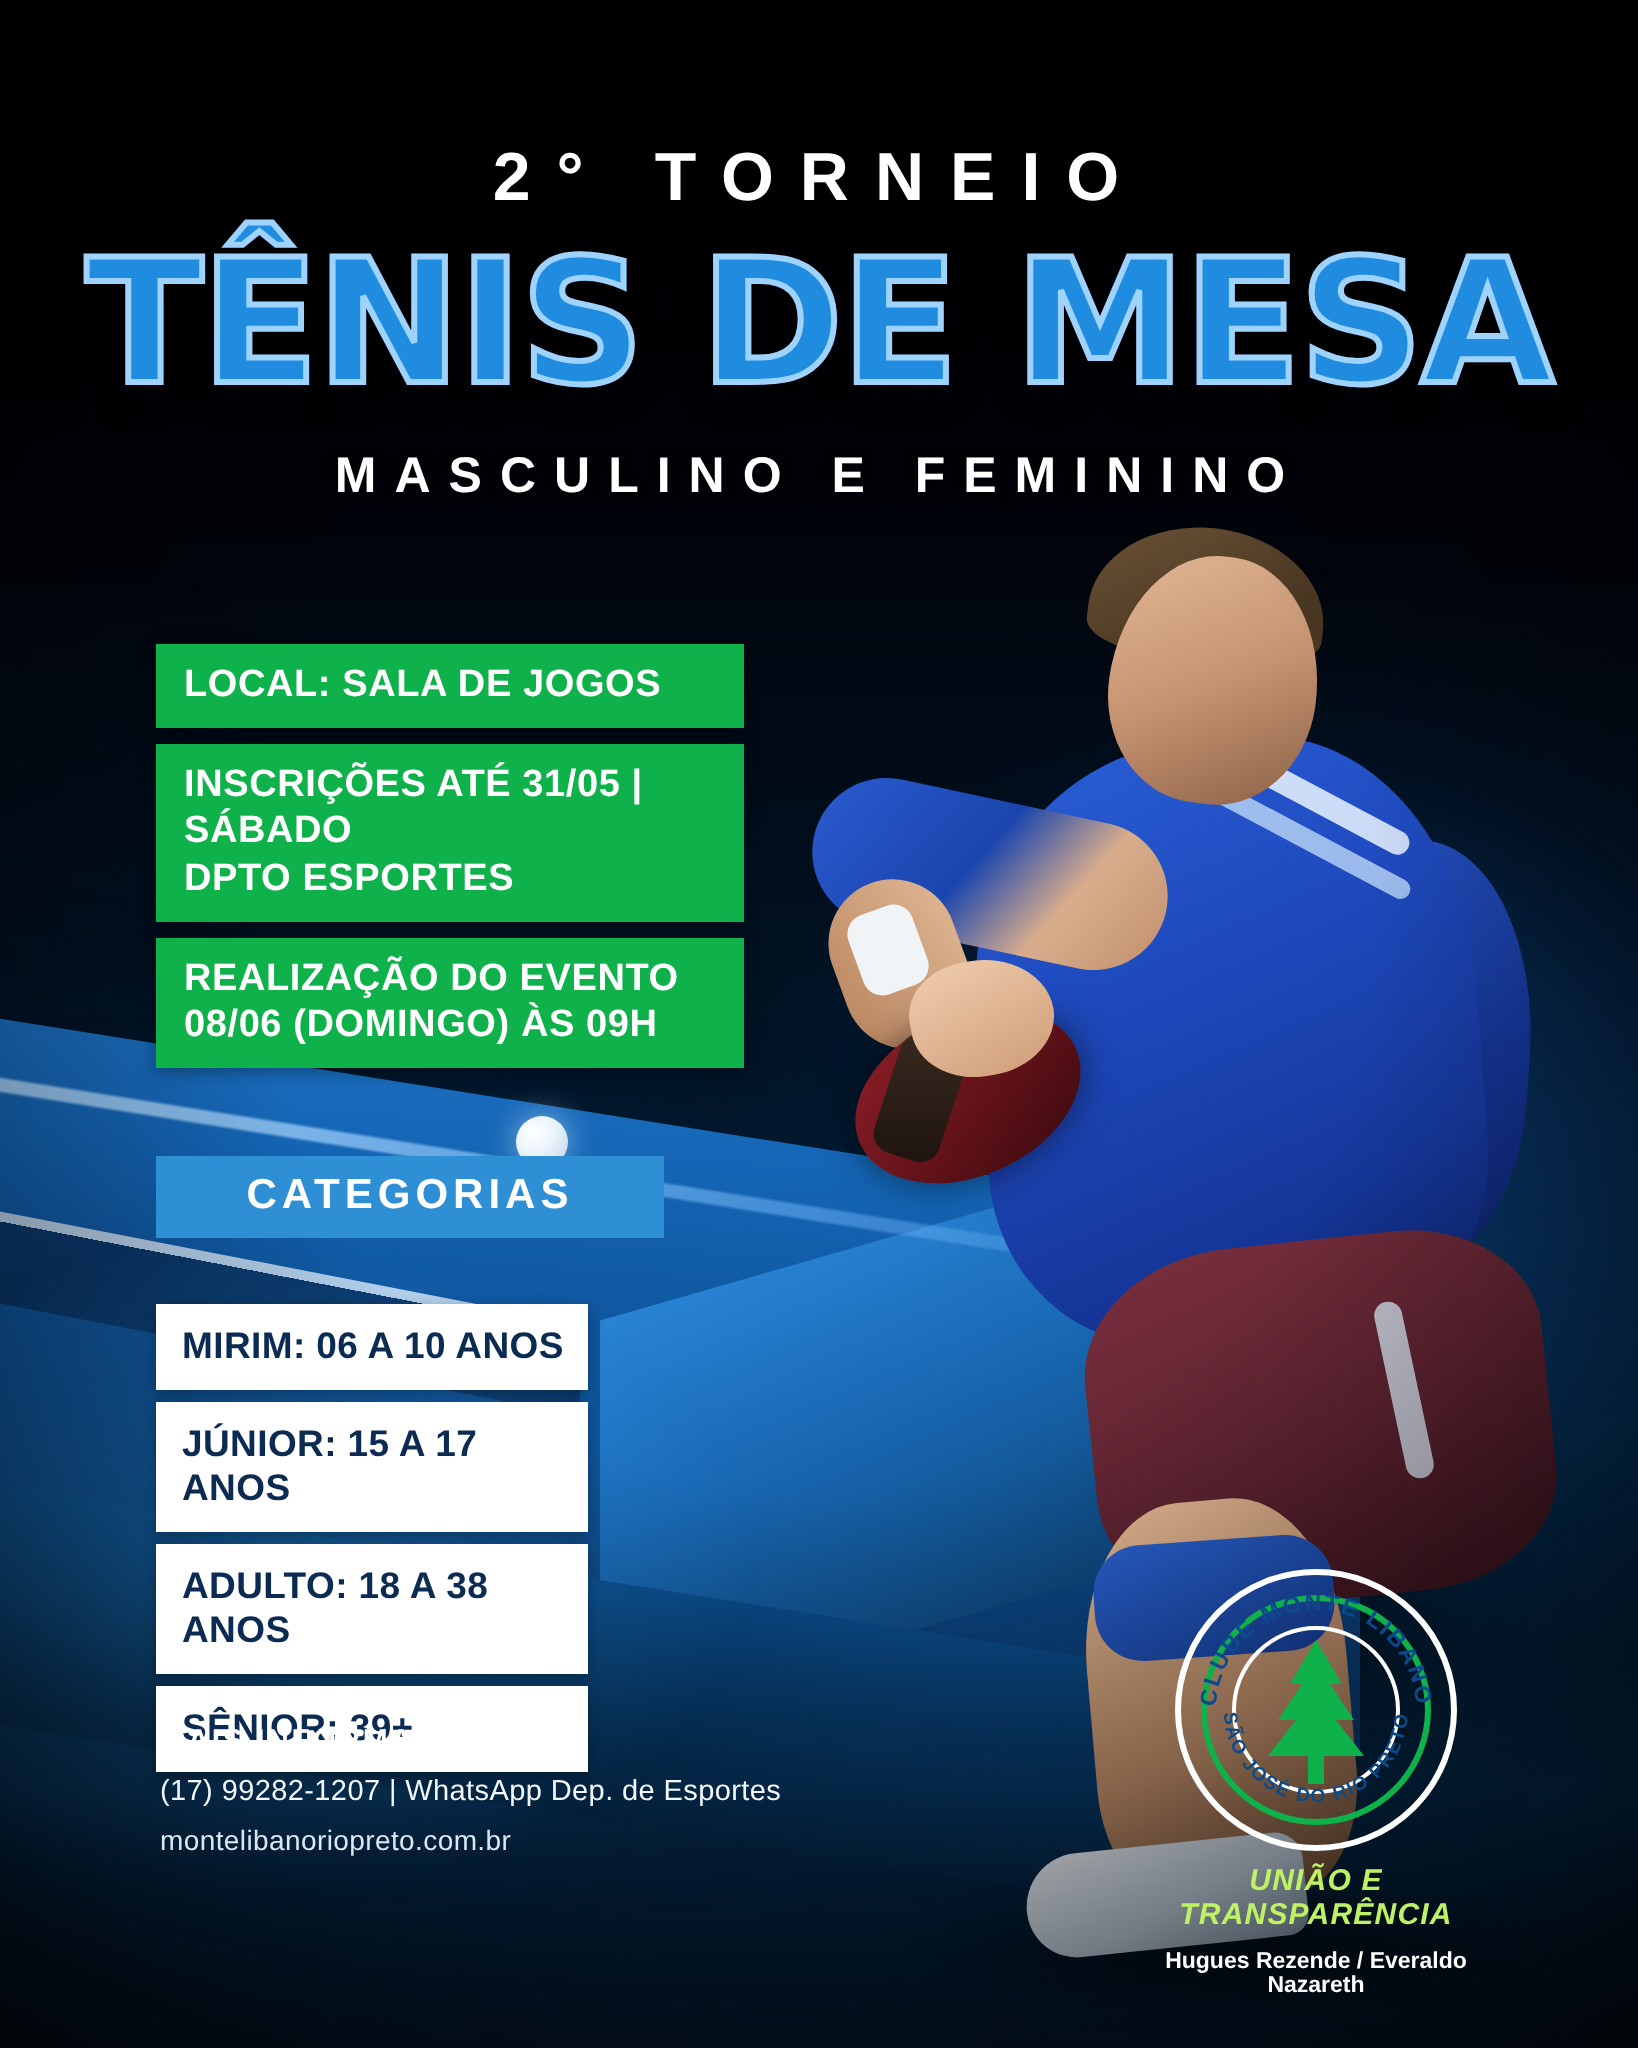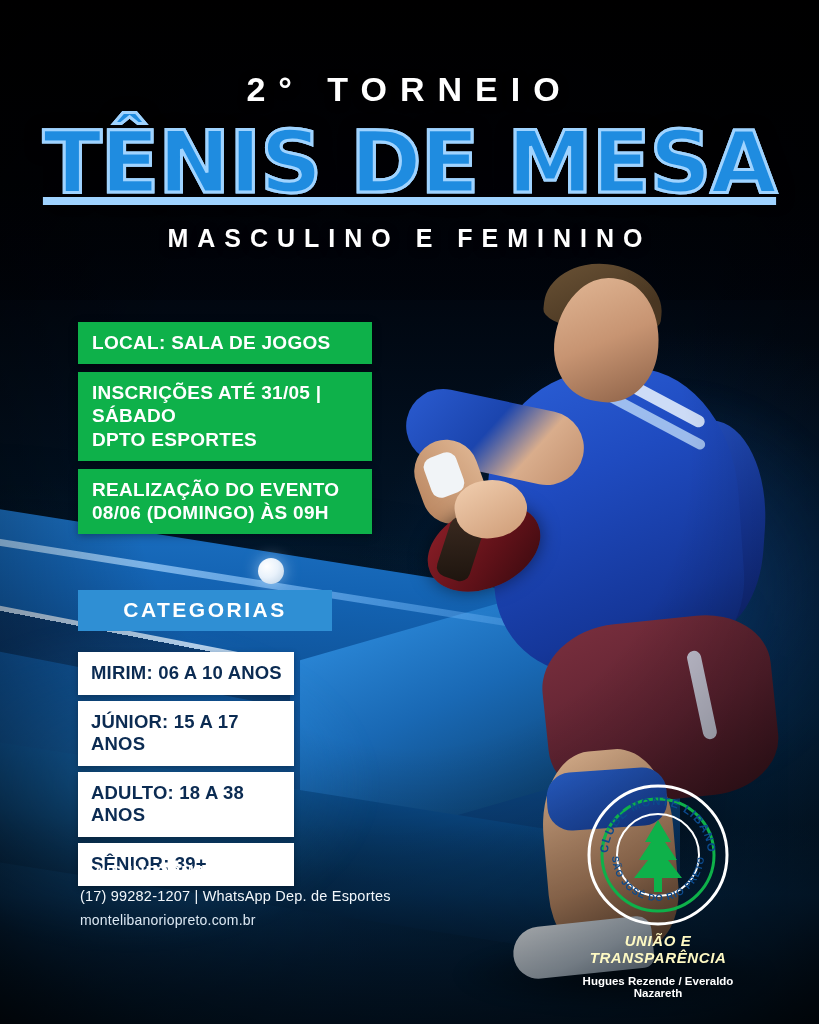--- a/index.html
+++ b/index.html
@@ -219,21 +219,20 @@
   .title-main {
     margin-top: 14px;
     color: #1f8ce0;
     font-size: 86px;
     font-weight: bold;
     letter-spacing: -1px;
     line-height: 0.98;
     -webkit-text-stroke: 3px #9fd3ff;
     text-shadow: 0 4px 18px rgba(0,0,0,0.65);
     font-family: "DejaVu Sans", sans-serif;
-    text-decoration: underline;
   }
   .subtitle {
     margin-top: 20px;
     color: #ffffff;
     font-size: 25px;
     font-weight: bold;
     letter-spacing: 9px;
     text-shadow: 0 2px 8px rgba(0,0,0,0.8);
   }
 
@@ -246,21 +245,21 @@
     font-weight: bold;
     line-height: 1.22;
     padding: 9px 14px 10px 14px;
     margin-bottom: 8px;
     letter-spacing: 0.3px;
     box-shadow: 0 2px 8px rgba(0,0,0,0.35);
   }
 
   
   .cat-header {
-    position: absolute; left: 78px; top: 590px; width: 254px;
+    position: absolute; left: 78px; top: 578px; width: 254px;
     background: #2f8fd4;
     color: #ffffff;
     text-align: center;
     font-size: 21px;
     font-weight: bold;
     letter-spacing: 2.5px;
     padding: 8px 0 9px 0;
   }
   .cat-list { position: absolute; left: 78px; top: 652px; width: 216px; }
   .cat-item {
@@ -282,21 +281,21 @@
   .contact-line {
     font-size: 14.5px; margin-bottom: 8px; color: #f2f7fb; letter-spacing: 0.2px;
   }
   .contact-site { font-size: 14px; color: #dbe7f2; letter-spacing: 0.2px; }
 
   
   .logo-wrap { position: absolute; left: 568px; top: 784px; width: 180px; text-align: center; }
   .logo-circle { position: relative; width: 142px; height: 142px; margin: 0 auto; }
   .logo-motto {
     margin-top: 6px;
-    color: #fef9c3;
+    color: #bef264;
     font-size: 15px;
     font-weight: bold;
     font-style: italic;
     line-height: 1.15;
     letter-spacing: 0.6px;
   }
   .logo-credits {
     margin-top: 8px;
     color: #ffffff;
     font-size: 11.5px;

